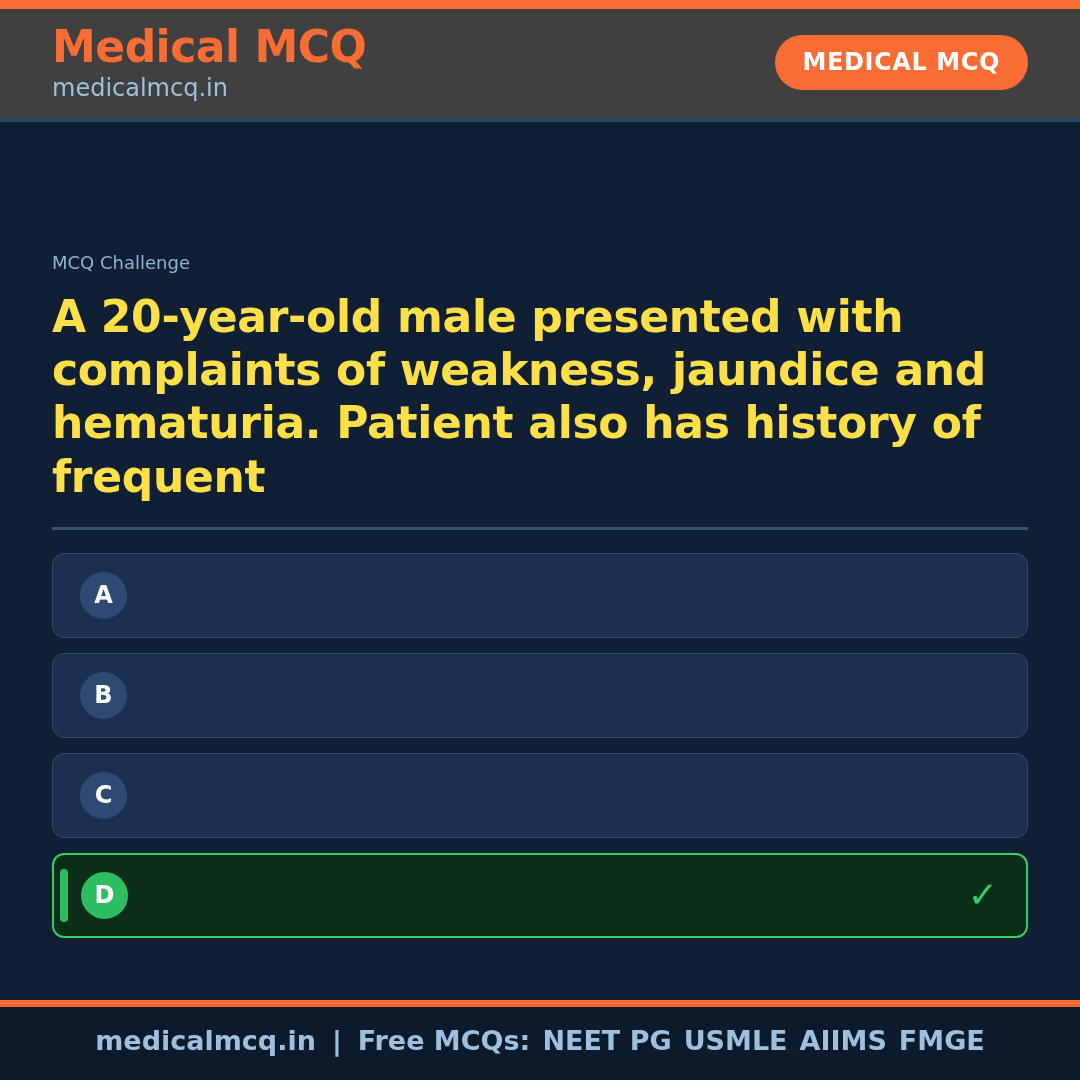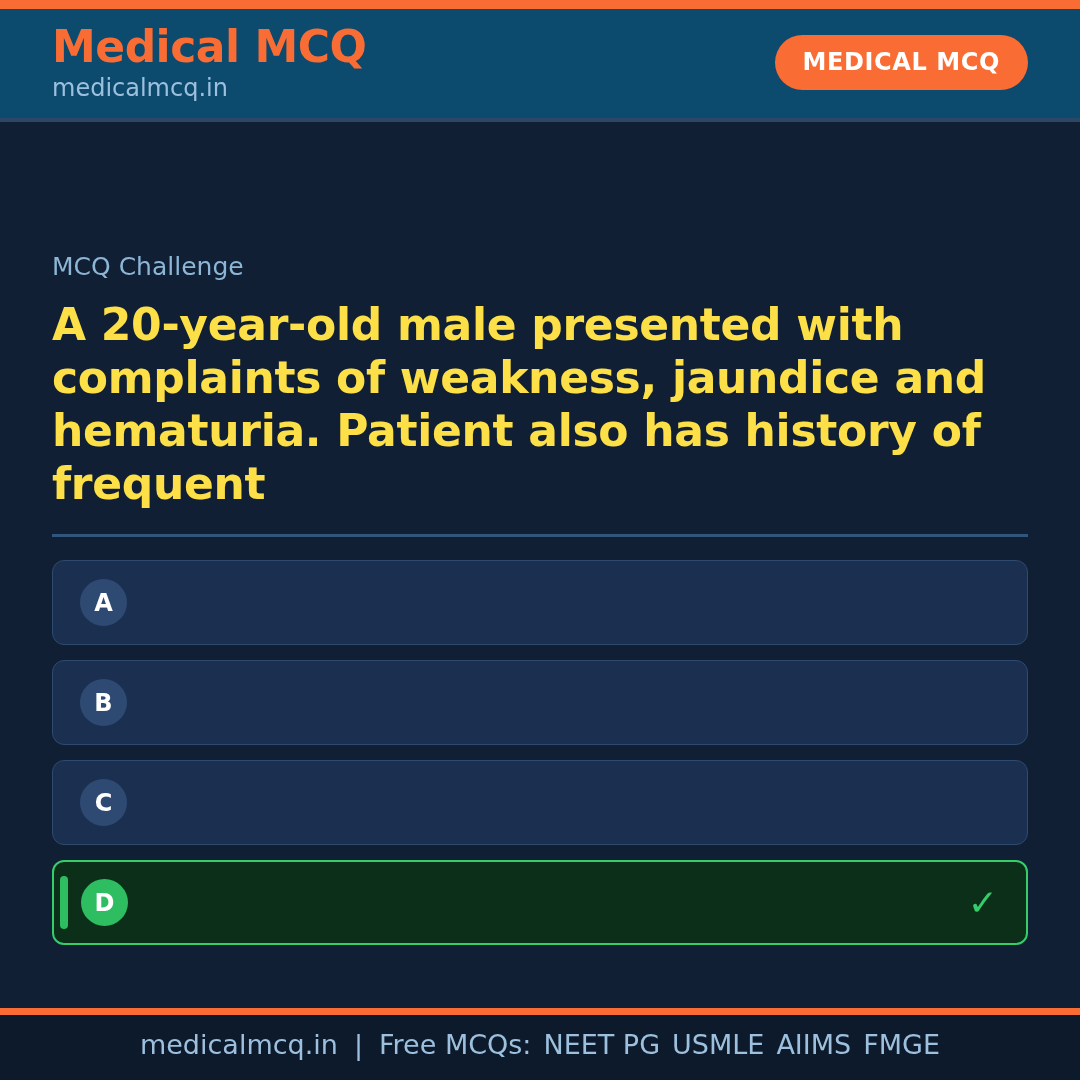--- a/index.html
+++ b/index.html
@@ -27,21 +27,21 @@
     height: 9px;
     width: 100%;
     background: #f96c33;
     flex: 0 0 auto;
   }
 
   
   .header {
     flex: 0 0 auto;
     height: 113px;
-    background: #0c4a6e;
+    background: #404040;
     border-bottom: 3px solid #2c4straight;
     border-bottom: 3px solid #2c4straight;
     position: relative;
     box-sizing: border-box;
     display: flex;
     align-items: center;
     justify-content: space-between;
     padding: 0 52px 7px 52px;
   }
   .header::after {
@@ -89,21 +89,21 @@
 
   
   .content {
     flex: 1 1 auto;
     padding: 0 52px;
     position: relative;
     box-sizing: border-box;
   }
   .kicker {
     color: #8cb5d6;
-    font-size: 25px;
+    font-size: 18px;
     margin-top: 131px;
     line-height: 1.1;
   }
   .question {
     color: #fde047;
     font-size: 44px;
     font-weight: bold;
     line-height: 1.21;
     margin-top: 17px;
     letter-spacing: -0.3px;
@@ -181,27 +181,28 @@
     top: 14px;
     bottom: 14px;
     width: 8px;
     border-radius: 4px;
     background: #2ebd61;
   }
 
   
   .footer {
     flex: 0 0 auto;
-    height: 72px;
+    height: 80px;
     background: #0d1a2b;
     position: relative;
     display: flex;
     align-items: center;
     justify-content: center;
     box-sizing: border-box;
+    font-weight: bold;
   }
   .footer-rule {
     position: absolute;
     top: 0; left: 0; right: 0;
     height: 7px;
     background: #f96c33;
   }
   .footer-text {
     color: #9dc0de;
     font-size: 27px;

